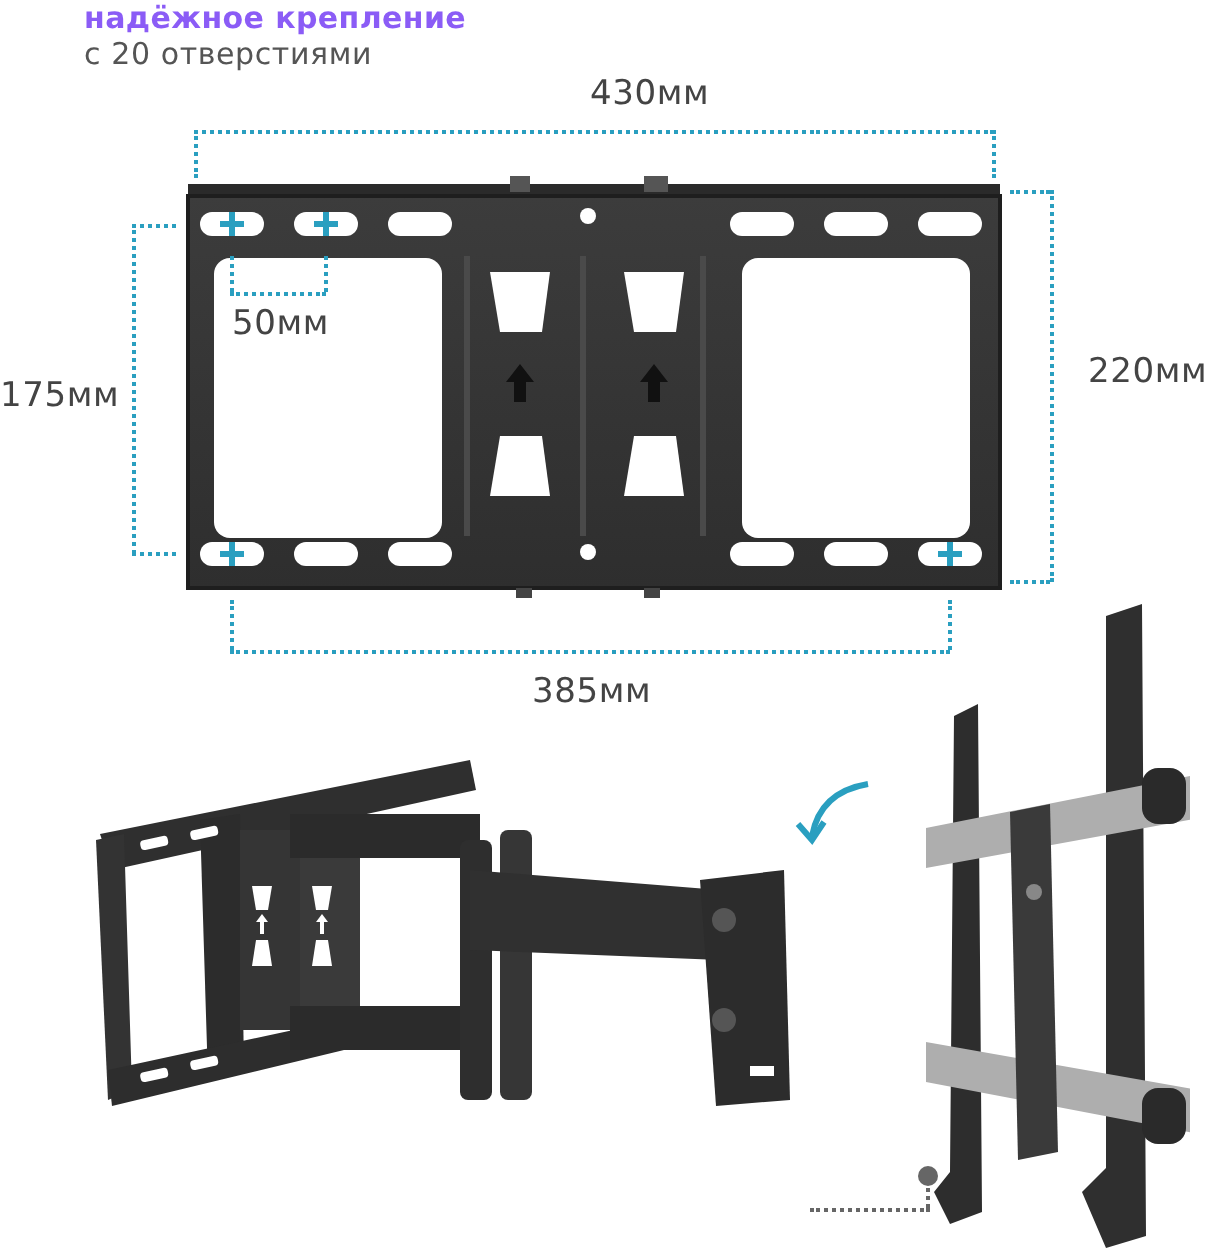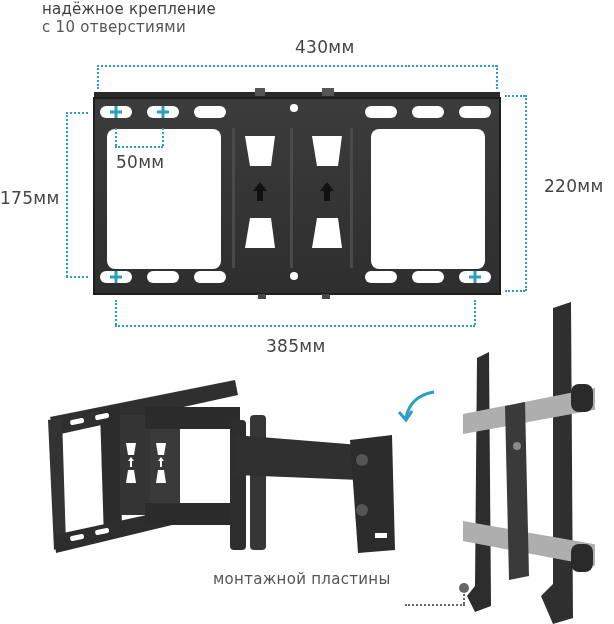--- a/index.html
+++ b/index.html
@@ -1,32 +1,32 @@
 <!DOCTYPE html>
 <html><head>
 <meta charset="utf-8">
 <style>
   html,body{margin:0;padding:0;background:#fff;}
   body{width:614px;height:624px;position:relative;overflow:hidden;font-family:"DejaVu Sans","Liberation Sans",sans-serif;color:#3a3a3a;}
   .abs{position:absolute;}
-  .title{font-weight:normal;font-size:15px;color:#404040;letter-spacing:0.2px;}
+  .title{font-weight:bold;font-size:15px;color:#8b5cf6;letter-spacing:0.2px;}
   .sub{font-size:15px;color:#555;line-height:18px;letter-spacing:0.3px;}
   .dim{font-size:17px;color:#444;letter-spacing:0.3px;font-family:"DejaVu Sans",sans-serif;}
   .dot-h{position:absolute;border-top:2px dotted #2a9fc0;height:0;}
   .dot-v{position:absolute;border-left:2px dotted #2a9fc0;width:0;}
   .gdot-h{position:absolute;border-top:2px dotted #666;height:0;}
   .gdot-v{position:absolute;border-left:2px dotted #666;width:0;}
   svg{position:absolute;}
 </style>
 </head>
 <body>
 
 <div class="abs" style="left:42px;top:0px;">
   <div class="title">надёжное крепление</div>
-  <div class="sub">с 10 отверстиями</div>
+  <div class="sub">с 20 отверстиями</div>
 </div>
 
 <div class="abs dim" style="left:266px;top:37px;margin-left:29px;">430мм</div>
 <div class="dot-h" style="left:97px;top:65px;width:310px;"></div>
 <div class="dot-v" style="left:97px;top:65px;height:24px;"></div>
 <div class="dot-v" style="left:496px;top:65px;height:24px;"></div>
 <div class="dot-h" style="left:405px;top:65px;width:92px;"></div>
 
 <div class="abs dim" style="left:0px;top:188px;">175мм</div>
 <div class="dot-v" style="left:66px;top:112px;height:165px;"></div>
@@ -167,14 +167,13 @@
 
   <polygon points="50,110 70,106 74,280 54,284" fill="#3a3a3a"></polygon>
   <circle cx="62" cy="150" r="4" fill="#888"></circle>
 </svg>
 
 <div class="abs" style="left:459px;top:583px;width:10px;height:10px;border-radius:50%;background:#666;"></div>
 <div class="gdot-v" style="left:463px;top:594px;height:10px;"></div>
 <div class="gdot-h" style="left:405px;top:604px;width:60px;"></div>
 
 <div class="abs" style="left:213px;top:570px;">
-  <div class="sub">монтажной пластины</div>
 </div>
 
 </body></html>

